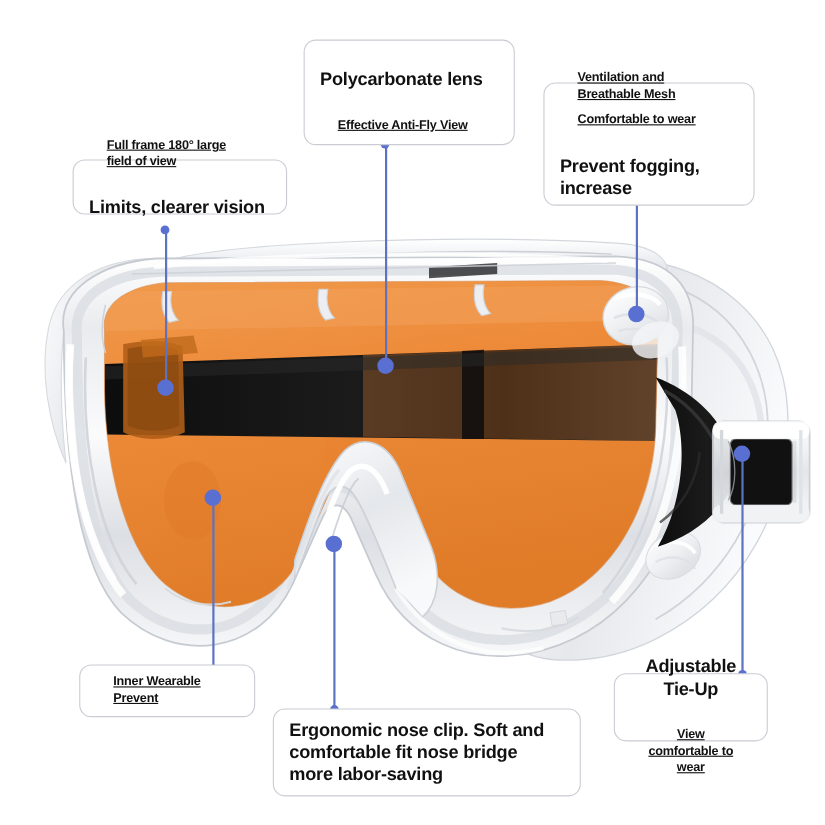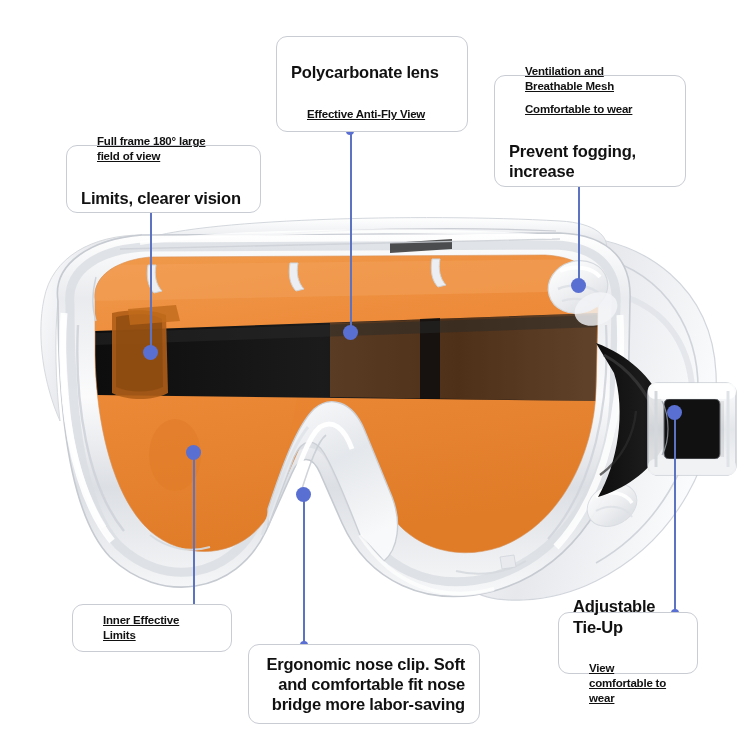--- a/index.html
+++ b/index.html
@@ -337,31 +337,31 @@
     <div class="c-line c-big">Polycarbonate lens</div>
     <div class="c-line c-small">Effective Anti-Fly View</div>
   </div>
 
   <div class="callout" style="left:494px; top:75px; width:192px; height:112px;">
     <div class="c-line c-small">Ventilation and Breathable Mesh</div>
     <div class="c-line c-small">Comfortable to wear</div>
     <div class="c-line c-big">Prevent fogging, increase</div>
   </div>
 
-  <div class="callout" style="left:66px; top:145px; width:195px; height:68px;">
+  <div class="callout" style="left:66px; top:145px; width:195px; height:50px;">
     <div class="c-line c-small">Full frame 180°  large field of view</div>
     <div class="c-line c-big">Limits, clearer vision</div>
   </div>
 
   <div class="callout" style="left:72px; top:604px; width:160px; height:48px;">
-    <div class="c-line c-small">Inner Effective Limits</div>
-  </div>
-
-  <div class="callout" style="left:248px; top:644px; width:232px; height:80px;text-align:right;">
+    <div class="c-line c-small">Inner Wearable Prevent</div>
+  </div>
+
+  <div class="callout" style="left:248px; top:644px; width:280px; height:80px;">
     <div class="c-line c-big">Ergonomic nose clip. Soft and comfortable fit nose bridge more labor-saving</div>
   </div>
 
-  <div class="callout" style="left:558px; top:612px; width:140px; height:62px;">
+  <div class="callout" style="left:558px; top:612px; width:140px; height:62px;text-align:center;">
     <div class="c-line c-big">Adjustable Tie-Up</div>
     <div class="c-line c-small">View comfortable to wear</div>
   </div>
 
 </div>
 
 </body></html>

